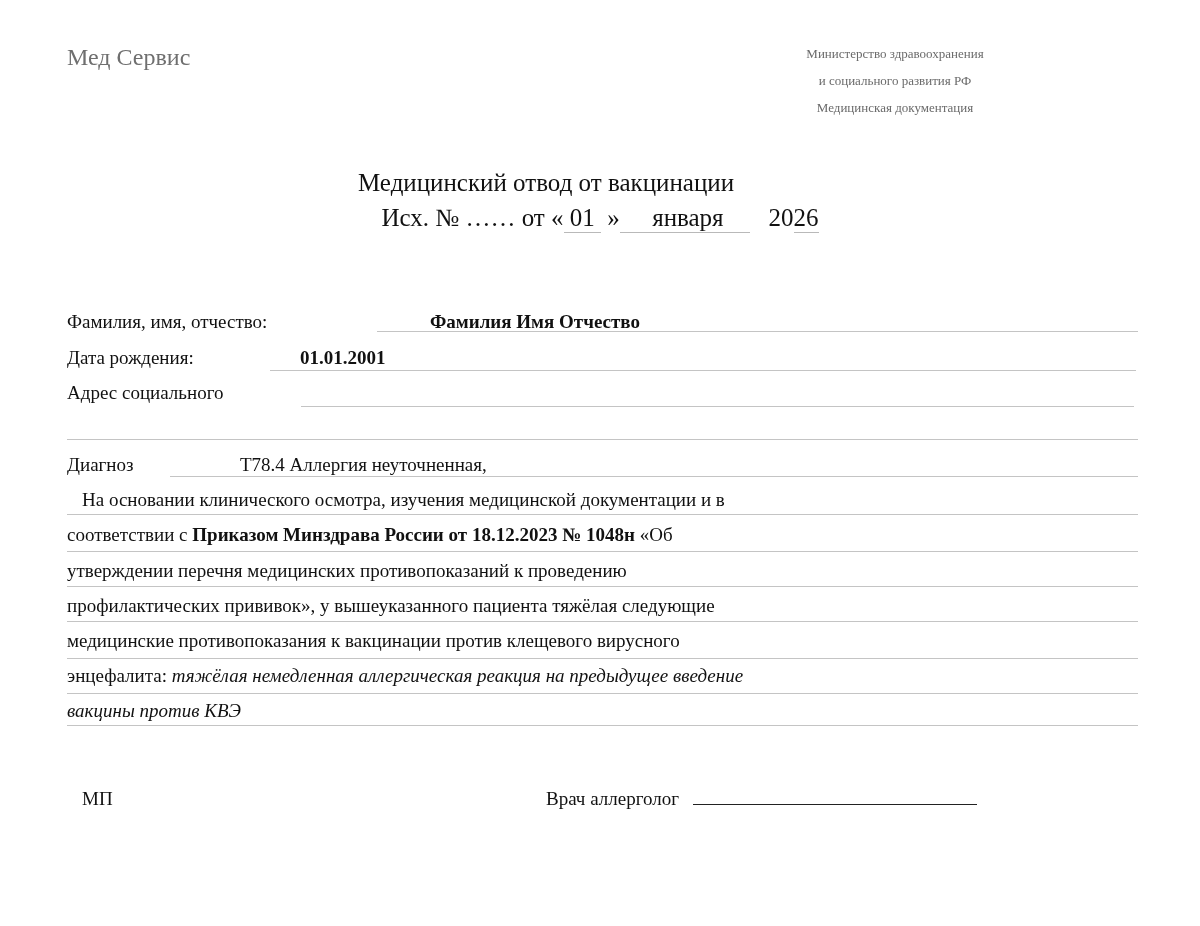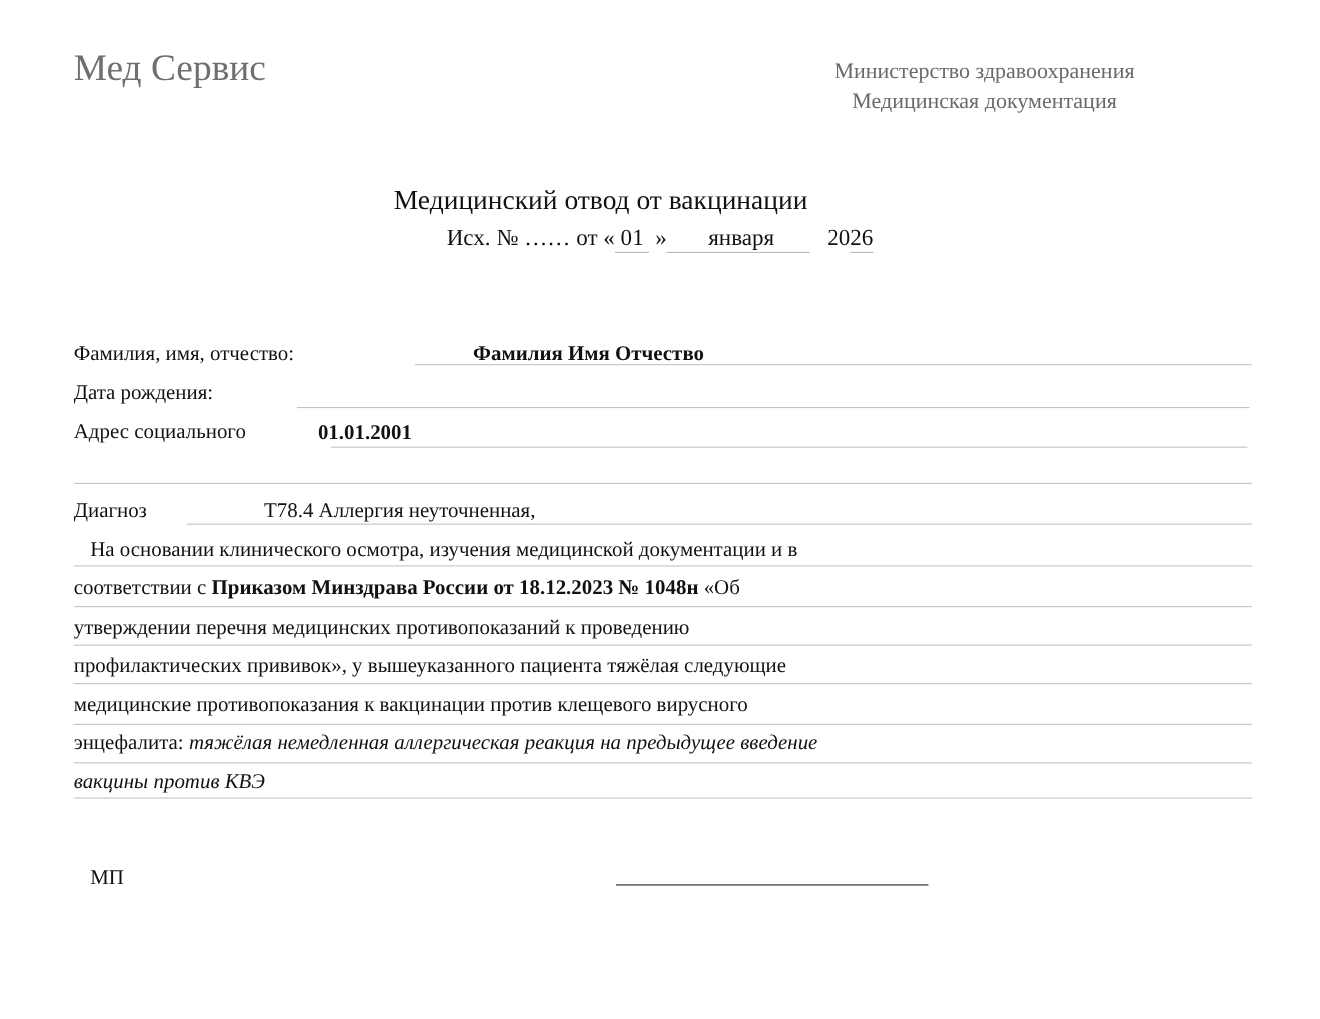--- a/index.html
+++ b/index.html
@@ -1,37 +1,38 @@
 <!DOCTYPE html>
 <html><head>
 <meta charset="utf-8">
 <style>
   html, body { margin: 0; padding: 0; background: #ffffff; }
   body { width: 1200px; height: 926px; position: relative; overflow: hidden;
          font-family: "Liberation Serif", "DejaVu Serif", serif; color: #111; }
   .abs { position: absolute; white-space: nowrap; }
-  .brand { left: 67px; top: 44px; font-size: 34px; color: #6f6f6f; }
-  .ministry { left: 745px; top: 52px; width: 300px; text-align: center; font-size: 20px;
+  .brand { left: 67px; top: 44px; font-size: 24px; color: #6f6f6f; }
+  .ministry { left: 745px; top: 40px; width: 300px; text-align: center; font-size: 13px;
               color: #6a6a6a; line-height: 27px; }
   .ministry div { white-space: nowrap; }
   .title { left: 0; width: 1092px; text-align: center; top: 169px; font-size: 25px; }
-  .ref { left: 0; width: 1200px; text-align: center; top: 204px; font-size: 21px; }
+  .ref { left: 0; width: 1200px; text-align: center; top: 204px; font-size: 25px; }
   .ul { border-bottom: 1.5px solid #b9b9b9; display: inline-block; }
   .rule { position: absolute; height: 0; border-top: 1.5px solid #c4c4c4; }
   .line { position: absolute; left: 67px; font-size: 19px; white-space: nowrap; line-height: 30px; }
   .b { font-weight: bold; }
   .i { font-style: italic; }
   .sig-line { display: inline-block; width: 284px; border-bottom: 1.5px solid #222; margin-left: 14px; vertical-align: baseline; height: 20px; }
 </style>
 </head>
 <body>
 
 <div class="abs brand">Мед Сервис</div>
 <div class="abs ministry">
   <div>Министерство здравоохранения</div>
+  <div>и социального развития РФ</div>
   <div>Медицинская документация</div>
 </div>
 
 <div class="abs title">Медицинский отвод от вакцинации</div>
 <div class="abs ref"><span>Исх. № …… от «</span><span class="ul" style="white-space:pre;"> 01 </span> <span>»</span><span class="ul" style="white-space:pre; min-width:130px; text-align:center;">   января  </span>&nbsp;&nbsp;&nbsp;<span>20</span><span class="ul">26</span></div>
 
 <div class="rule" style="left:377px; width:761px; top:331px;"></div>
 <div class="rule" style="left:270px; width:866px; top:370px;"></div>
 <div class="rule" style="left:301px; width:833px; top:406px;"></div>
 <div class="rule" style="left:67px; width:1071px; top:439px;"></div>
@@ -43,35 +44,35 @@
 <div class="rule" style="left:67px; width:1071px; top:658px;"></div>
 <div class="rule" style="left:67px; width:1071px; top:693px;"></div>
 <div class="rule" style="left:67px; width:1071px; top:725px;"></div>
 
 <div class="line" style="top:307px;">
   <span>Фамилия, имя, отчество:</span>
   <span class="b" style="position:absolute; left:363px;">Фамилия Имя Отчество</span>
 </div>
 <div class="line" style="top:343px;">
   <span>Дата рождения:</span>
-  <span class="b" style="position:absolute; left:222px;margin-top:36px;">01.01.2001</span>
+  <span class="b" style="position:absolute; left:233px;">01.01.2001</span>
 </div>
 <div class="line" style="top:378px;">
   <span>Адрес социального</span>
   <span style="display:inline-block; min-width:400px;"></span>
 </div>
 <div class="line" style="top:450px;">
   <span>Диагноз</span>
   <span style="position:absolute; left:173px;">Т78.4 Аллергия неуточненная,</span>
 </div>
 
 <div class="line" style="top:485px; left:82px;">На основании клинического осмотра, изучения медицинской документации и в</div>
 <div class="line" style="top:520px;"><span style="white-space:pre;">соответствии с </span><span class="b">Приказом Минздрава России от 18.12.2023 № 1048н</span><span style="white-space:pre;"> «Об</span></div>
 <div class="line" style="top:556px;">утверждении перечня медицинских противопоказаний к проведению</div>
 <div class="line" style="top:591px;">профилактических прививок», у вышеуказанного пациента тяжёлая следующие</div>
 <div class="line" style="top:626px;">медицинские противопоказания к вакцинации против клещевого вирусного</div>
 <div class="line" style="top:661px;"><span style="white-space:pre;">энцефалита: </span><span class="i">тяжёлая немедленная аллергическая реакция на предыдущее введение</span></div>
 <div class="line i" style="top:696px;">вакцины против КВЭ</div>
 
 <div class="line" style="top:784px; left:82px;">МП</div>
 <div class="line" style="top:784px; left:546px;">
-  <span class="sig-line"></span>
+  <span>Врач аллерголог</span><span class="sig-line"></span>
 </div>
 
 </body></html>

